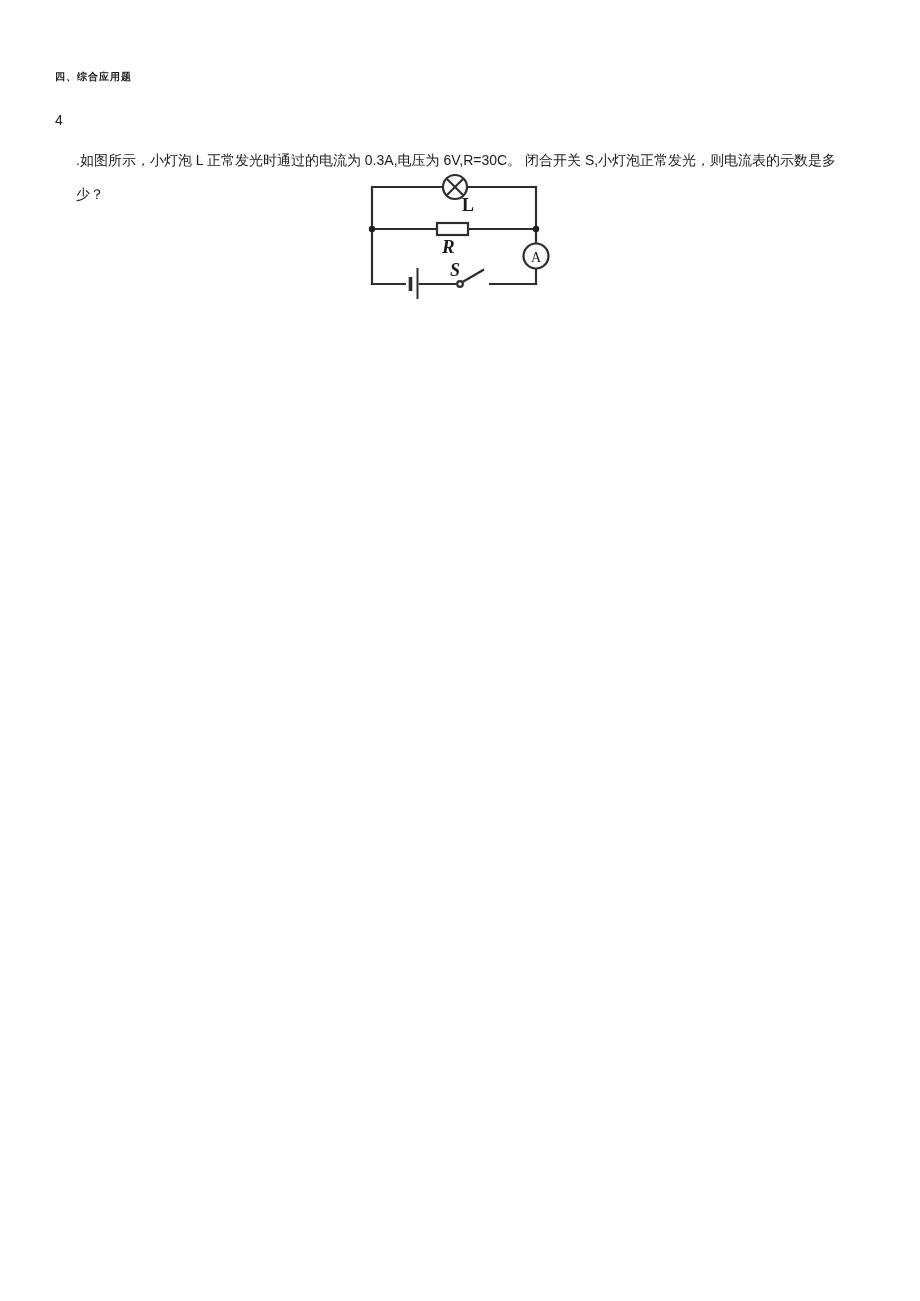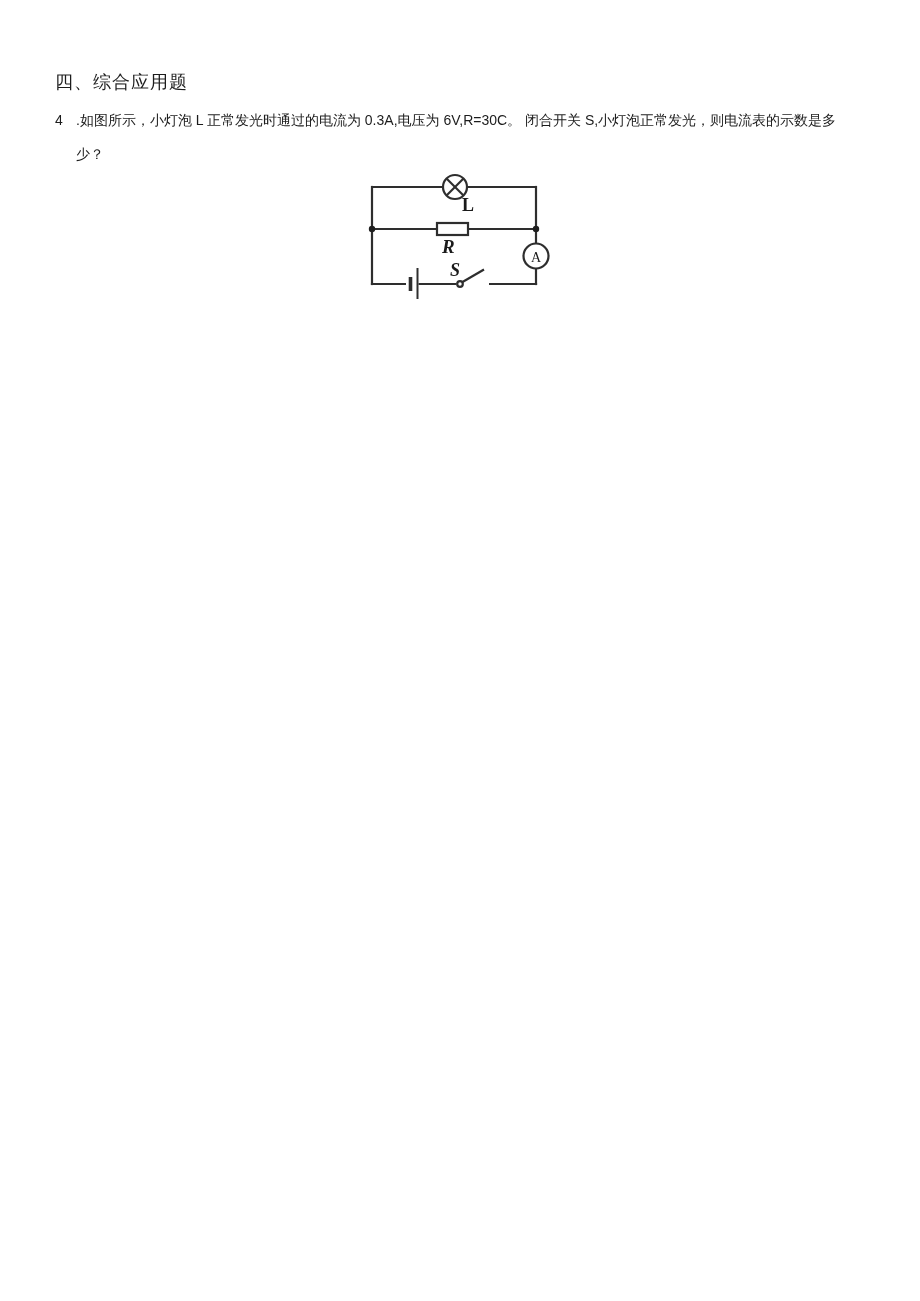--- a/index.html
+++ b/index.html
@@ -13,39 +13,41 @@
     height: 1301px;
     background: #ffffff;
     font-family: "Liberation Sans", sans-serif;
     color: #1c1c1c;
     overflow: hidden;
   }
   .section-heading {
     position: absolute;
     left: 55px;
     top: 70px;
-    font-size: 18px;
+    font-size: 10px;
     letter-spacing: 1px;
     color: #1c1c1c;
     white-space: pre;
+    font-weight: bold;
   }
   .q-num {
     position: absolute;
     left: 55px;
     top: 112px;
     font-size: 14px;
     color: #1c1c1c;
   }
   .q-line {
     position: absolute;
     left: 76px;
     font-size: 14px;
     line-height: 17px;
     color: #1c1c1c;
     white-space: pre;
+    margin-top: 40px;
   }
   .q-line1 { top: 112px; }
   .q-line2 { top: 146px; }
   .circuit-svg {
     position: absolute;
     left: 358px;
     top: 170px;
   }
   .wire {
     stroke: #2e2e2e;

